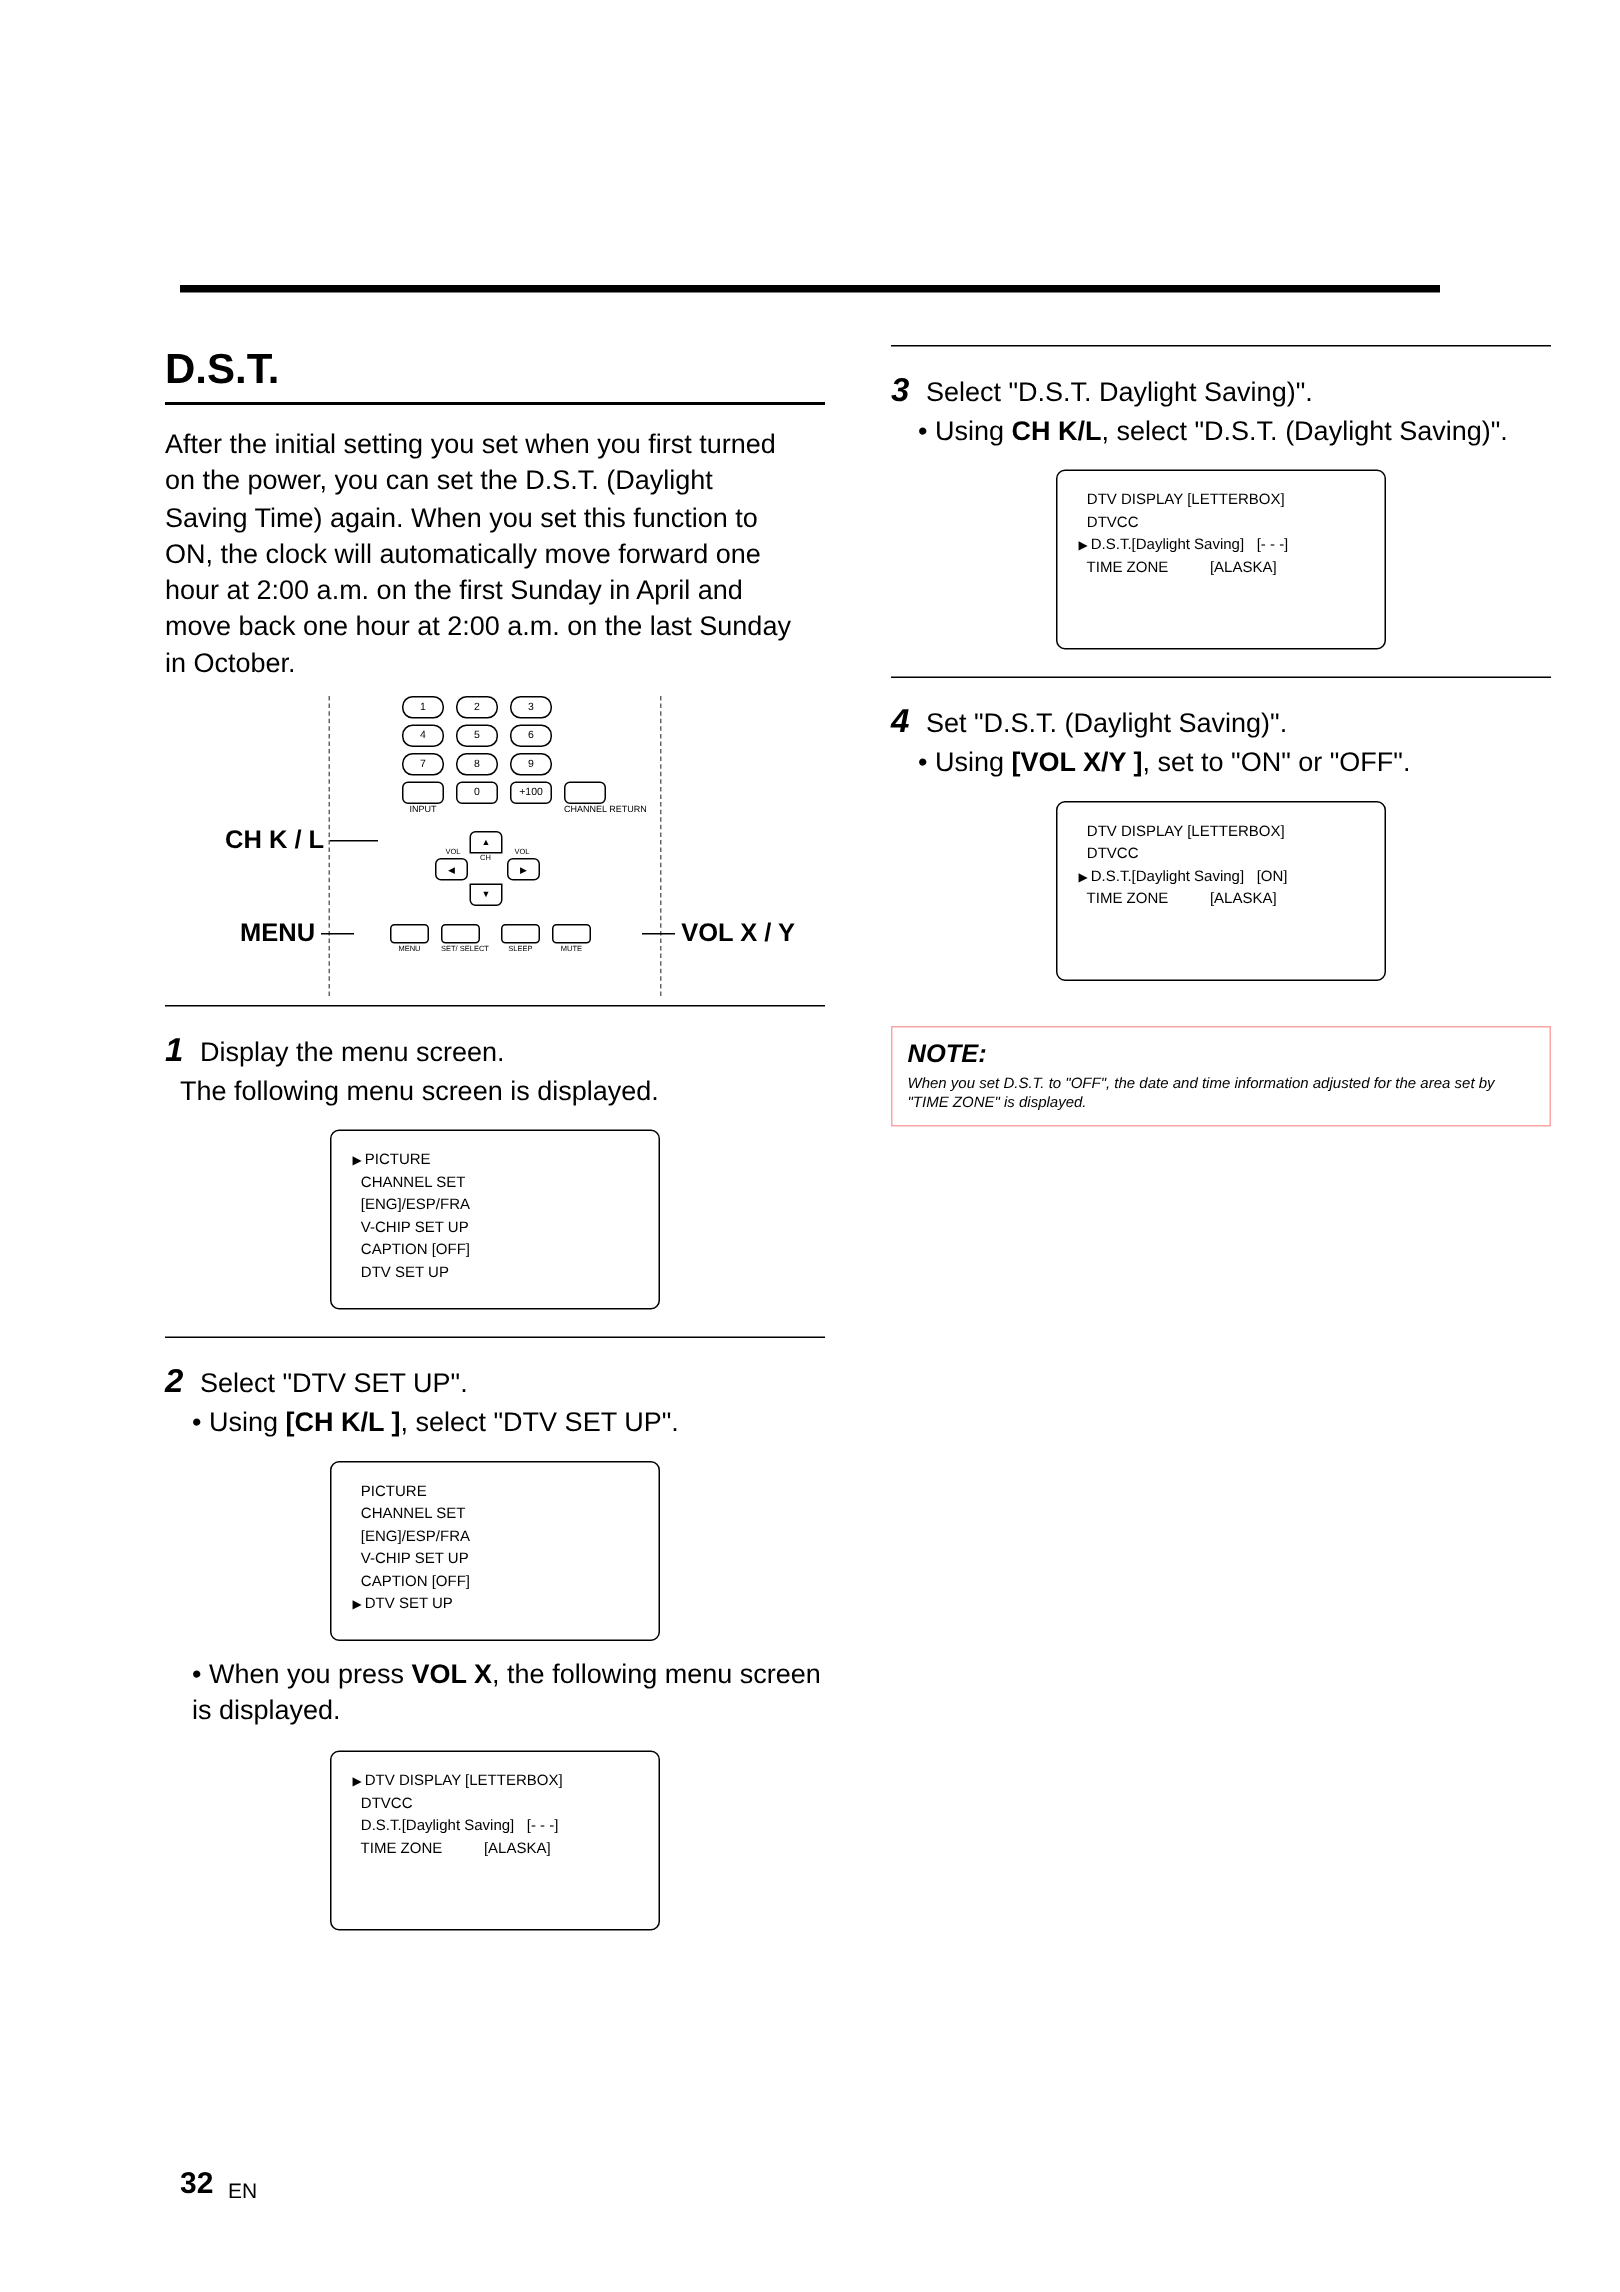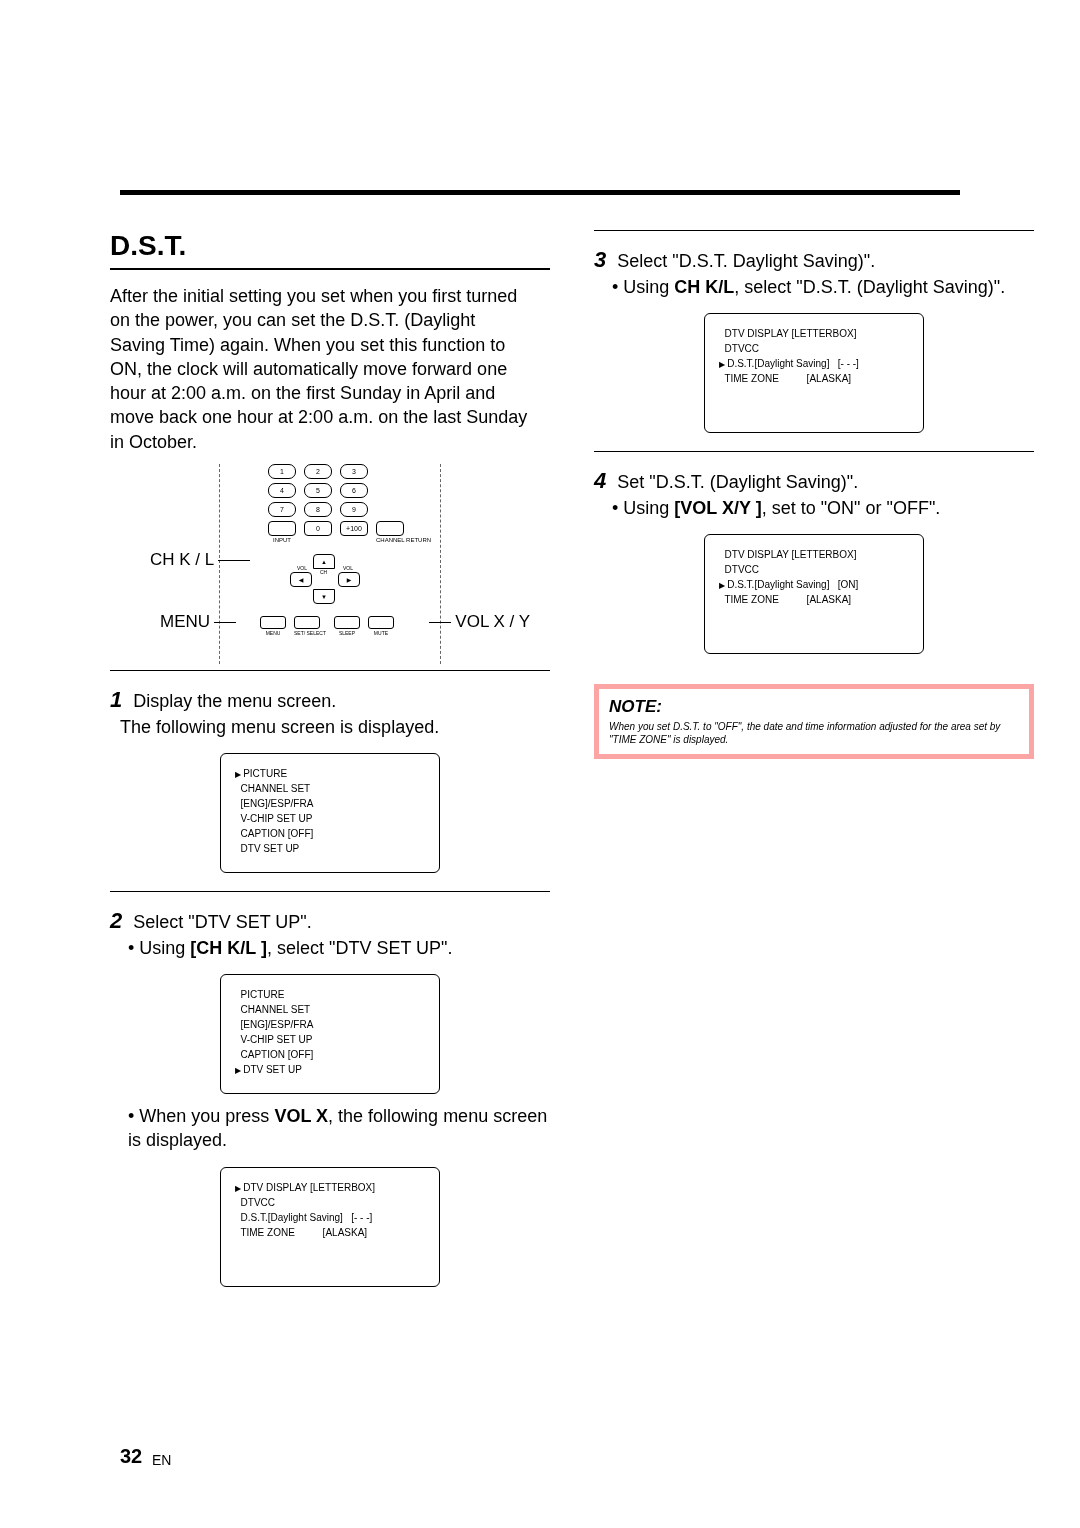--- a/index.html
+++ b/index.html
@@ -24,30 +24,30 @@
   .cross{position:absolute;left:70px;top:90px;width:70px;height:50px}
   .cross .c{position:absolute;border:1px solid #000;font-size:6px;display:flex;align-items:center;justify-content:center}
   .c-up{left:23px;top:0;width:20px;height:13px;border-radius:4px 4px 0 0}
   .c-dn{left:23px;bottom:0;width:20px;height:13px;border-radius:0 0 4px 4px}
   .c-l{left:0;top:18px;width:20px;height:13px;border-radius:4px}
   .c-r{right:0;top:18px;width:20px;height:13px;border-radius:4px}
   .cl{position:absolute;font-size:5px}
   .btm-row{position:absolute;left:40px;top:152px;display:flex;gap:8px}
   .sbtn{width:24px;height:11px;border:1px solid #000;border-radius:3px}
   .sbl{font-size:5px;text-align:center;margin-top:1px}
-  .label-out{position:absolute;font-size:17px;font-weight:normal;display:flex;align-items:center;gap:4px}
+  .label-out{position:absolute;font-size:17px;font-weight:bold;display:flex;align-items:center;gap:4px}
   .label-out .line{height:1px;background:#000}
   .label-ch{left:-70px;top:86px}
   .label-menu{left:-60px;top:148px}
   .label-vol{right:-90px;top:148px}
   .tv-screen{width:220px;height:120px;border:1.5px solid #000;border-radius:6px;margin:14px auto 10px auto;padding:12px 10px 4px 14px;box-sizing:border-box}
   .tv-line{font-size:10px;line-height:1.5;white-space:pre;font-family:Arial}
   .tv-arrow::before{content:"▶";font-size:8px;margin-right:2px}
   .tv-noarrow::before{content:"  ";white-space:pre}
-  .note-box{border:5px solid #fca5a5;padding:8px 10px;margin-top:12px}
+  .note-box{border:1px solid #fca5a5;padding:8px 10px;margin-top:12px}
   .note-title{font-weight:bold;font-style:italic;font-size:17px;margin-bottom:3px}
   .note-body{font-style:italic;font-size:10px;line-height:1.3}
   .pgnum{position:absolute;left:120px;bottom:60px;font-size:20px;font-weight:bold}
   .pglang{position:absolute;left:152px;bottom:60px;font-size:14px}
 </style>
 </head>
 <body>
 
 <div class="page">
   <div class="top-rule"></div>

